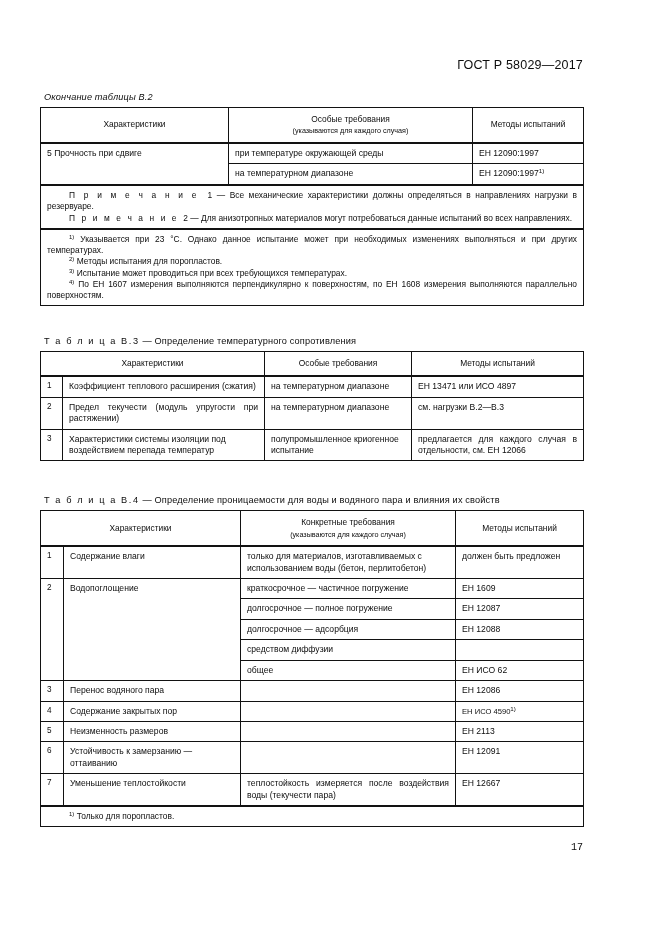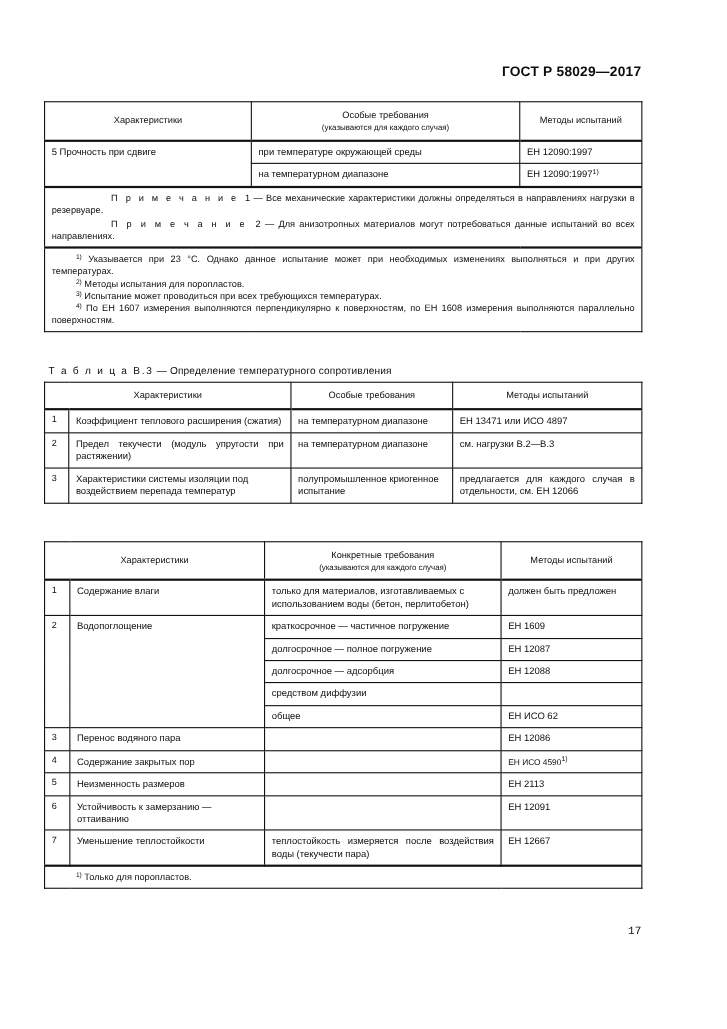--- a/index.html
+++ b/index.html
@@ -23,21 +23,21 @@
     padding: 0;
   }
   
   .doc-header {
     position: absolute;
     left: 40px;
     top: 58px;
     width: 543px;
     text-align: right;
     font-size: 12.5px;
-    font-weight: bold;
+    font-weight: normal;
     letter-spacing: 0.2px;
   }
   
   .content {
     position: absolute;
     left: 40px;
     top: 92px;
     width: 543px;
   }
   .caption {
@@ -84,21 +84,21 @@
     font-size: 8.4px;
     line-height: 1.35;
   }
   .note-p {
     margin: 0 0 0 0;
     text-indent: 22px;
     text-align: justify;
     text-justify: inter-word;
   }
   .note-p + .note-p { margin-top: 1px; }
-  .note-p .lbl { letter-spacing: 2.1px; margin-left: 32px; }
+  .note-p .lbl { letter-spacing: 2.1px; }
   .fn-p {
     margin: 0;
     text-align: justify;
     text-justify: inter-word;
     text-indent: 22px;
   }
   .fn-p + .fn-p { margin-top: 0px; }
   sup { font-size: 0.72em; vertical-align: 0.45em; line-height: 0; }
 
   .gap-lg { height: 30px; }
@@ -116,20 +116,21 @@
 </style>
 </head>
 <body>
 
 <div class="page">
 
   <div class="doc-header">ГОСТ Р 58029—2017</div>
 
   <div class="content">
 
+    <div class="caption italic">Окончание таблицы В.2</div>
 
     <table class="gost">
       <colgroup>
         <col style="width:188px">
         <col style="width:244px">
         <col style="width:111px">
       </colgroup>
       <tbody>
         <tr class="thead-row">
           <th>
@@ -212,20 +213,21 @@
           <td class="num">3</td>
           <td>Характеристики системы изоляции под воздействием  перепада температур</td>
           <td>полупромышленное криогенное испытание</td>
           <td class="justify">предлагается для каждого  случая в отдельности, см. ЕН 12066</td>
         </tr>
       </tbody>
     </table>
 
     <div class="gap-xl"></div>
 
+    <div class="caption"><span class="sp">Т а б л и ц а  В.4</span> <span>— Определение проницаемости для воды и водяного пара и влияния их свойств</span></div>
 
     <table class="gost">
       <colgroup>
         <col style="width:23px">
         <col style="width:177px">
         <col style="width:215px">
         <col style="width:128px">
       </colgroup>
       <tbody>
         <tr class="thead-row">

